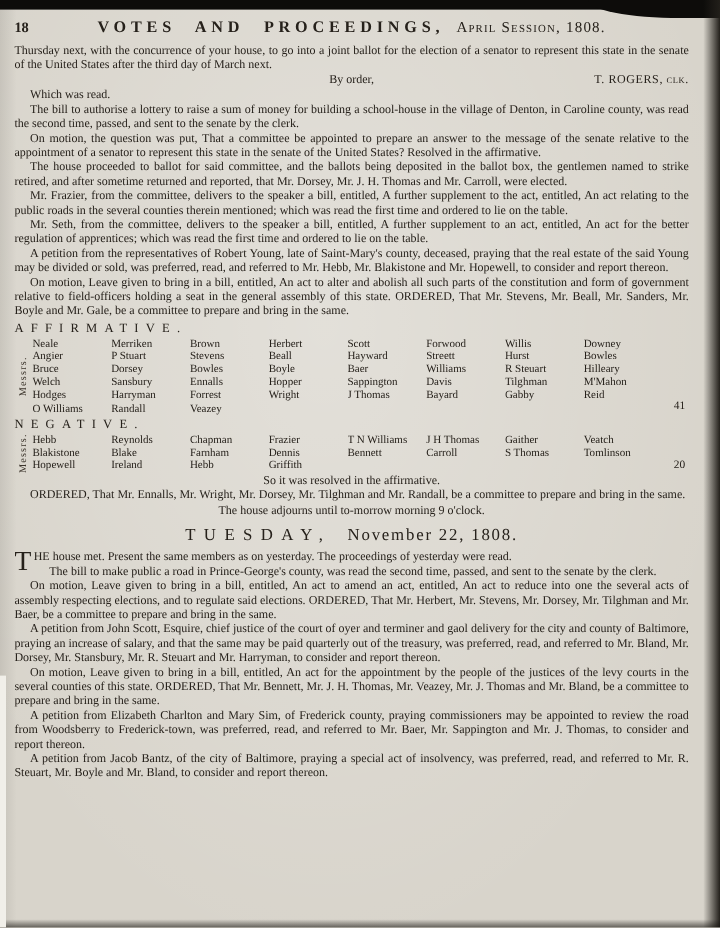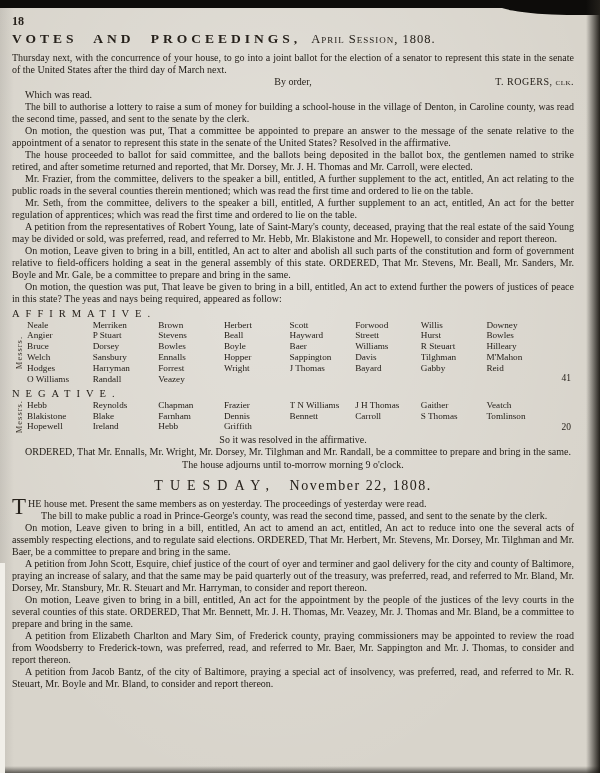--- a/index.html
+++ b/index.html
@@ -40,21 +40,20 @@
     position: absolute; left: 0; bottom: 0; width: 5px; height: 210px;
     background: #f1efe9;
   }
   .content {
     position: relative;
     padding: 14px 26px 8px 12px;
   }
   .page-header {
     display: flex; align-items: baseline;
     margin: 0 0 5px 0;
-    flex-direction: column;
   }
   .pagenum { width: 34px; font-size: 12px; font-weight: bold; }
   .title-wrap { flex: 1; text-align: center; white-space: nowrap; }
   .main-title {
     font-size: 13.5px; letter-spacing: 4px; word-spacing: 9px; font-weight: bold;
   }
   .session-title {
     font-size: 12.5px; font-variant: small-caps; letter-spacing: 1px; margin-left: 6px;
   }
   .para {
@@ -130,21 +129,20 @@
     </div>
 
     <p class="para">Which was read.</p>
     <p class="para">The bill to authorise a lottery to raise a sum of money for building a school-house in the village of Denton, in Caroline county, was read the second time, passed, and sent to the senate by the clerk.</p>
     <p class="para">On motion, the question was put, That a committee be appointed to prepare an answer to the message of the senate relative to the appointment of a senator to represent this state in the senate of the United States? Resolved in the affirmative.</p>
     <p class="para">The house proceeded to ballot for said committee, and the ballots being deposited in the ballot box, the gentlemen named to strike retired, and after sometime returned and reported, that Mr. Dorsey, Mr. J. H. Thomas and Mr. Carroll, were elected.</p>
     <p class="para">Mr. Frazier, from the committee, delivers to the speaker a bill, entitled, A further supplement to the act, entitled, An act relating to the public roads in the several counties therein mentioned; which was read the first time and ordered to lie on the table.</p>
     <p class="para">Mr. Seth, from the committee, delivers to the speaker a bill, entitled, A further supplement to an act, entitled, An act for the better regulation of apprentices; which was read the first time and ordered to lie on the table.</p>
     <p class="para">A petition from the representatives of Robert Young, late of Saint-Mary's county, deceased, praying that the real estate of the said Young may be divided or sold, was preferred, read, and referred to Mr. Hebb, Mr. Blakistone and Mr. Hopewell, to consider and report thereon.</p>
     <p class="para">On motion, Leave given to bring in a bill, entitled, An act to alter and abolish all such parts of the constitution and form of government relative to field-officers holding a seat in the general assembly of this state. ORDERED, That Mr. Stevens, Mr. Beall, Mr. Sanders, Mr. Boyle and Mr. Gale, be a committee to prepare and bring in the same.</p>
-    <p class="para">On motion, the question was put, That leave be given to bring in a bill, entitled, An act to extend further the powers of justices of peace in this state? The yeas and nays being required, appeared as follow:</p>
 
     <section class="vote-block">
       <div class="vote-heading">AFFIRMATIVE.</div>
       <div class="vote-table">
         <div class="messrs">Messrs.</div>
         <div class="vote-col">
             <span class="vote-name">Neale</span>
             <span class="vote-name">Angier</span>
             <span class="vote-name">Bruce</span>
             <span class="vote-name">Welch</span>

